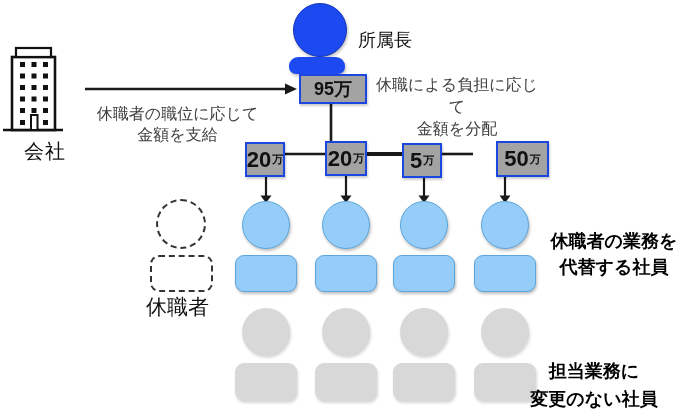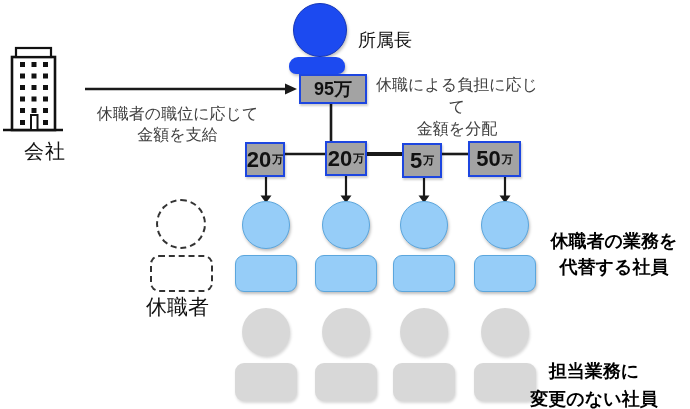--- a/index.html
+++ b/index.html
@@ -19,21 +19,21 @@
   .mgr-label{left:358px;top:28px;font-size:18px;}
   
   .amtbox{background:#a3a3a3;border:2.5px solid #1d46e0;display:flex;align-items:center;justify-content:center;
     box-shadow:1px 2px 2px rgba(0,0,0,.2);font-weight:bold;box-sizing:border-box;}
   .amtbox .num{font-size:22px;line-height:1;}
   .amtbox .unit{font-size:11px;line-height:1;margin-left:1px;}
   #box-total{left:299px;top:74px;width:68px;height:30px;font-size:18px;}
   #alloc-0{left:245px;top:142px;width:40px;height:35px;}
   #alloc-1{left:325px;top:141px;width:42px;height:35px;}
   #alloc-2{left:402px;top:143px;width:40px;height:35px;}
-  #alloc-3{left:468px;top:141px;width:53px;height:36px;}
+  #alloc-3{left:496px;top:141px;width:53px;height:36px;}
   
   .flow-text{font-size:16px;line-height:21px;text-align:center;color:#404040;}
   #flow-left{left:72px;top:103px;width:211px;}
   #flow-right{left:371px;top:74px;width:172px;line-height:22px;}
   
   .p-head{width:48px;height:48px;border-radius:50%;position:absolute;}
   .p-body{width:62px;height:37px;border-radius:9px;position:absolute;}
   .sub{background:#96cdf8;border:1.5px solid #5ba6dd;box-shadow:1px 2px 3px rgba(0,0,0,.25);box-sizing:border-box;}
   .gray{background:#d8d8d8;border:none;box-shadow:1px 2px 3px rgba(0,0,0,.16);}
   .dashed{background:#fff;border:2px dashed #333;box-sizing:border-box;}

